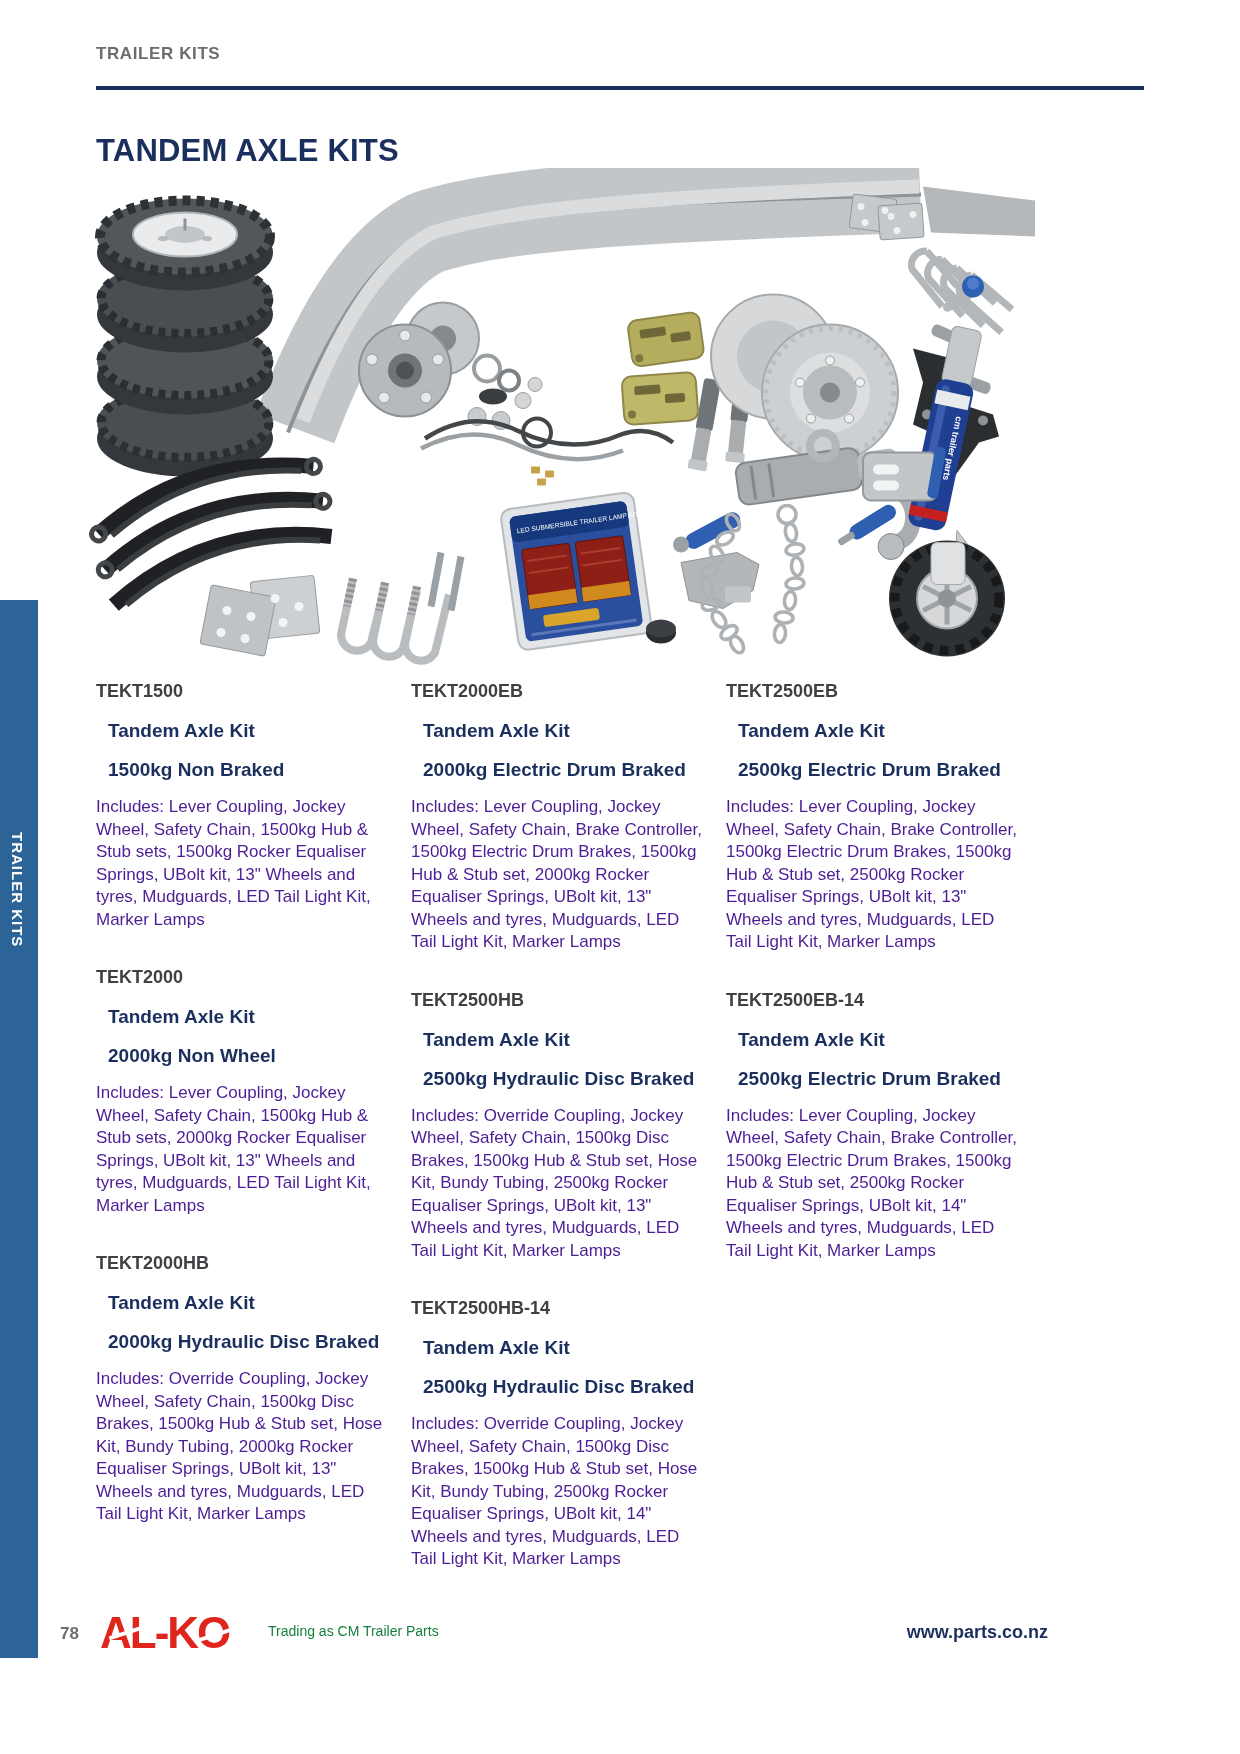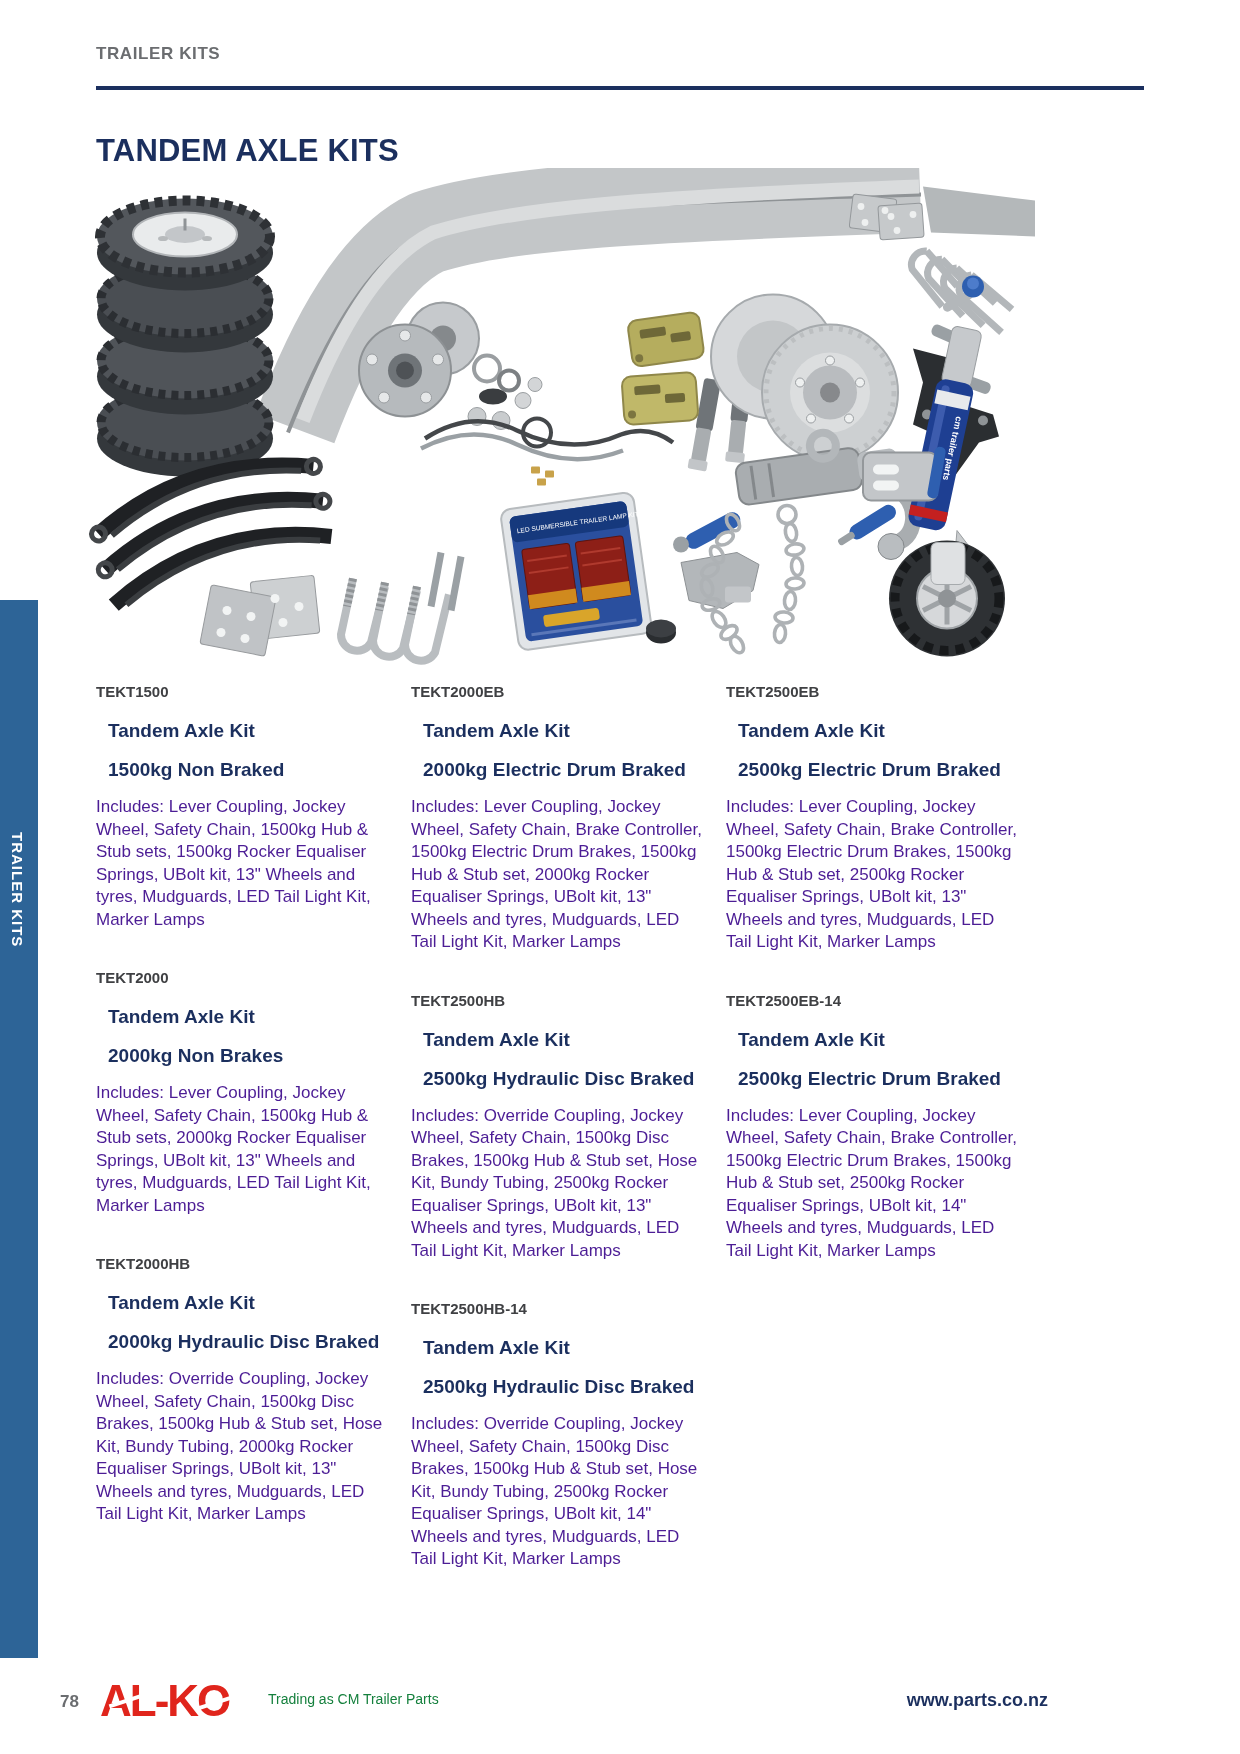--- a/index.html
+++ b/index.html
@@ -29,30 +29,30 @@
     display:block;margin-top:232px;margin-left:9px;
     writing-mode:vertical-rl;color:#ffffff;font-weight:bold;font-size:15px;
     letter-spacing:1px;white-space:nowrap;
   }
   .columns{
     position:absolute;left:96px;top:678px;width:960px;
     display:grid;grid-template-columns:296px 296px 296px;column-gap:19px;
   }
   .product{margin-bottom:33px;}
   .product .code{
-    font-size:15px;font-weight:bold;color:#3f4043;line-height:27px;margin:0;
+    font-size:18px;font-weight:bold;color:#3f4043;line-height:27px;margin:0;
   }
   .product .kit,.product .spec{
     font-size:19px;font-weight:bold;color:#1b2f5e;line-height:27px;margin:12px;
   }
   .product .desc{
     margin:13px 0 0 0;font-size:17px;color:#4c1d95;line-height:22.5px;
   }
   .footer{
-    position:absolute;left:0;top:1674px;width:1144px;height:60px;
+    position:absolute;left:0;top:1606px;width:1144px;height:60px;
   }
   .page-num{
     position:absolute;left:60px;top:18px;font-size:17px;font-weight:bold;color:#6b6d70;
   }
   .alko-logo{position:absolute;left:100px;top:2px;}
   .trading{
     position:absolute;left:268px;top:17px;font-size:14px;color:#15803d;
   }
   .website{
     position:absolute;right:96px;top:16px;font-size:18px;font-weight:bold;color:#1b2f5e;
@@ -367,21 +367,21 @@
   <div class="col">
     <article class="product">
       <h3 class="code">TEKT1500</h3>
       <div class="kit">Tandem Axle Kit</div>
       <div class="spec">1500kg Non Braked</div>
       <p class="desc">Includes: Lever Coupling, Jockey Wheel, Safety Chain, 1500kg Hub &amp; Stub sets, 1500kg Rocker Equaliser Springs, UBolt kit, 13" Wheels and tyres, Mudguards, LED Tail Light Kit, Marker Lamps</p>
     </article>
     <article class="product">
       <h3 class="code">TEKT2000</h3>
       <div class="kit">Tandem Axle Kit</div>
-      <div class="spec">2000kg Non Brakes</div>
+      <div class="spec">2000kg Non Wheel</div>
       <p class="desc">Includes: Lever Coupling, Jockey Wheel, Safety Chain, 1500kg Hub &amp; Stub sets, 2000kg Rocker Equaliser Springs, UBolt kit, 13" Wheels and tyres, Mudguards, LED Tail Light Kit, Marker Lamps</p>
     </article>
     <article class="product">
       <h3 class="code">TEKT2000HB</h3>
       <div class="kit">Tandem Axle Kit</div>
       <div class="spec">2000kg Hydraulic Disc Braked</div>
       <p class="desc">Includes: Override Coupling, Jockey Wheel, Safety Chain, 1500kg Disc Brakes, 1500kg Hub &amp; Stub set, Hose Kit, Bundy Tubing, 2000kg Rocker Equaliser Springs, UBolt kit, 13" Wheels and tyres, Mudguards, LED Tail Light Kit, Marker Lamps</p>
     </article>
   </div>
   <div class="col">

